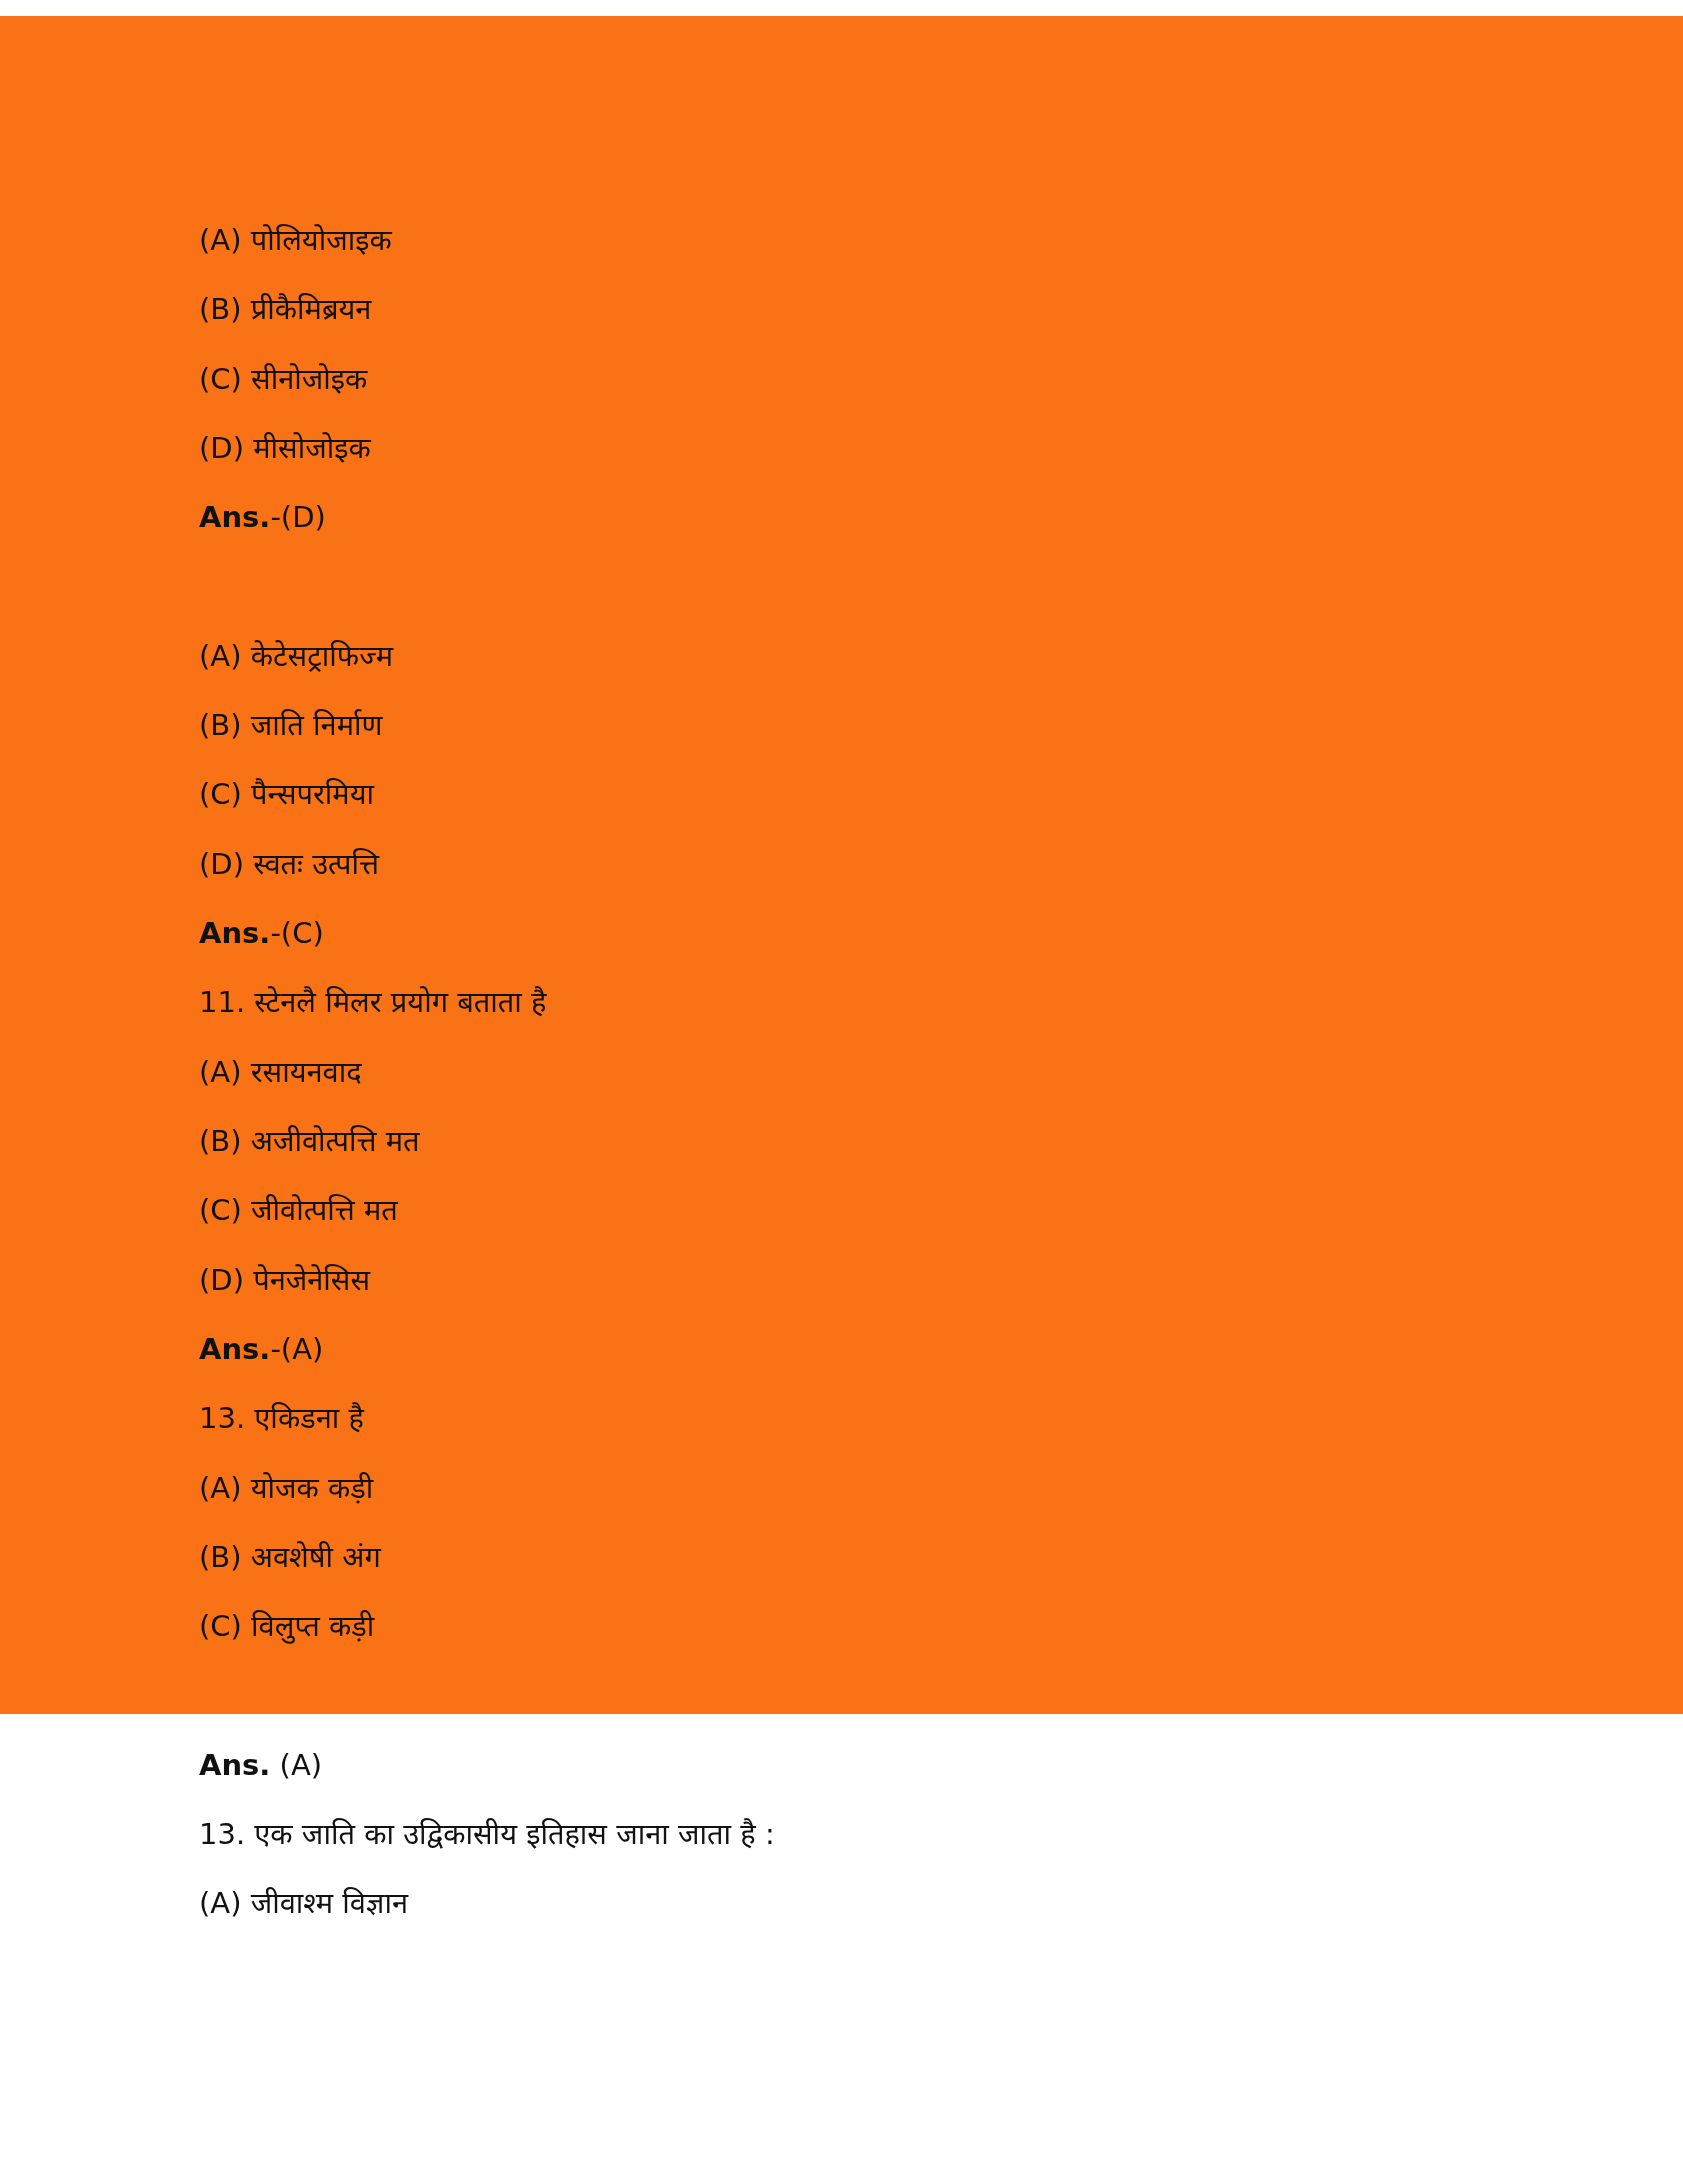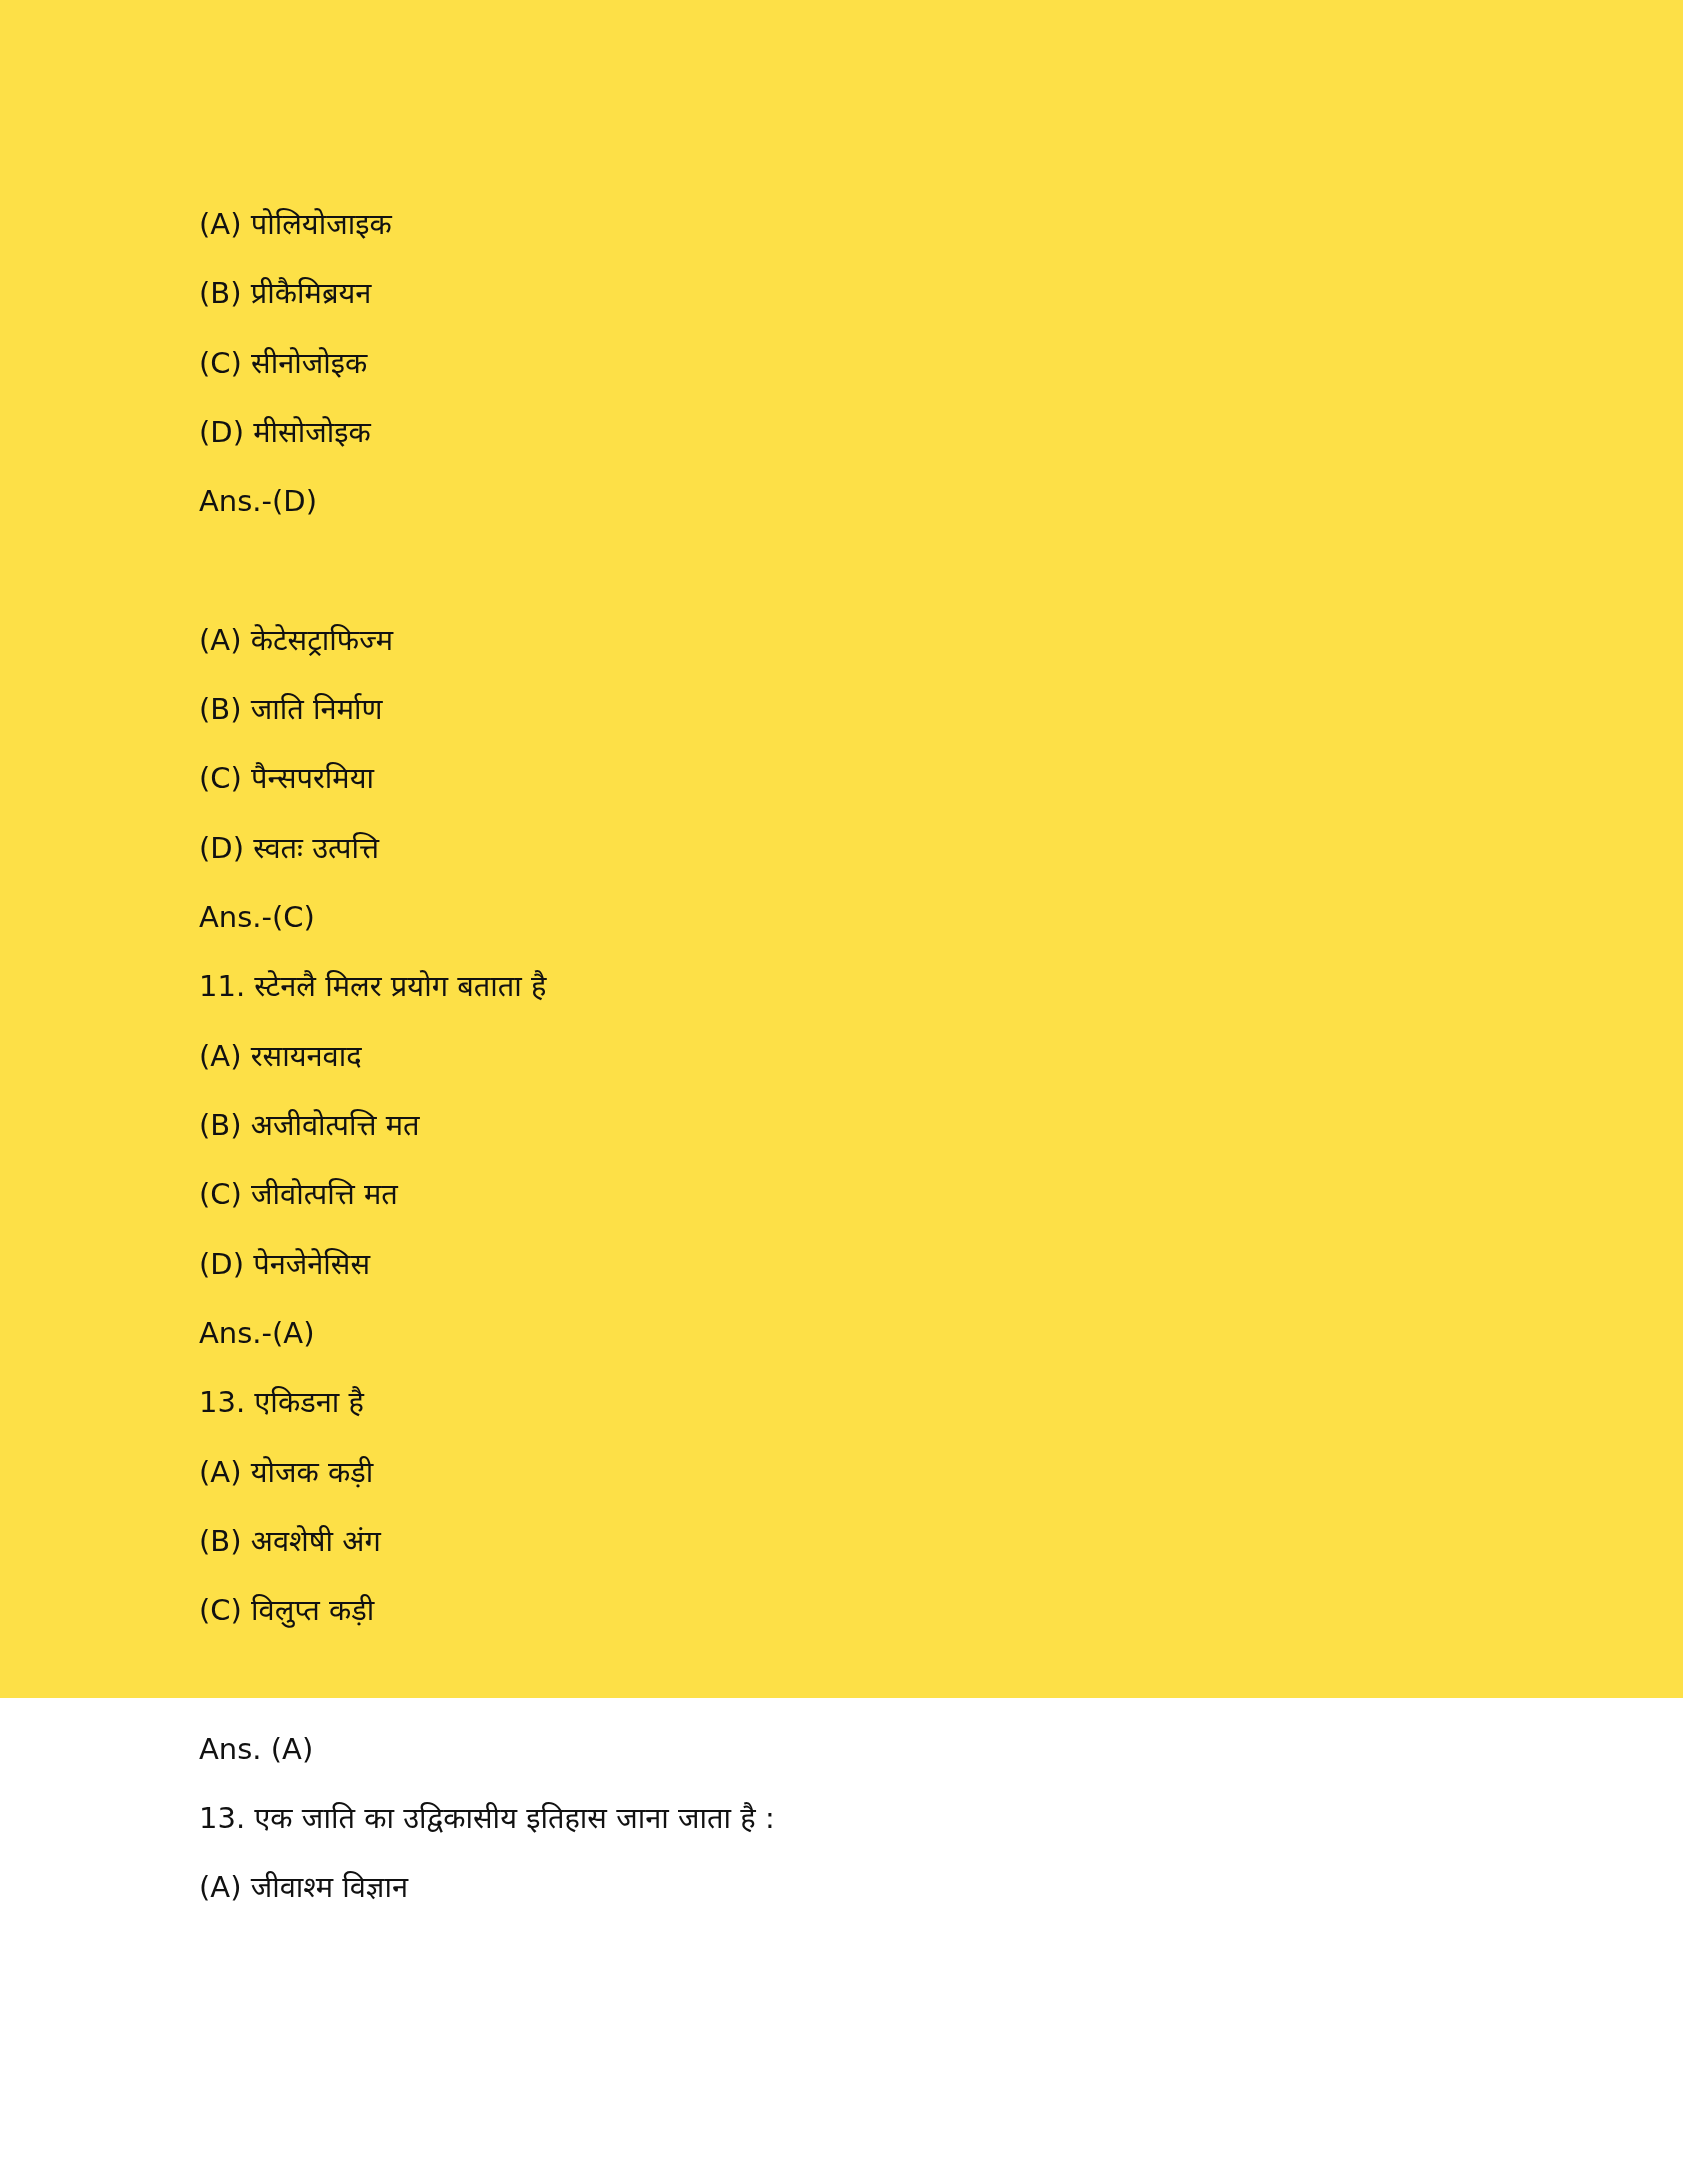--- a/index.html
+++ b/index.html
@@ -1,28 +1,28 @@
 <!DOCTYPE html>
 <html><head>
 <meta charset="utf-8">
 <style>
   html, body { margin: 0; padding: 0; background: #ffffff; }
   body { width: 1683px; height: 2178px; position: relative; overflow: hidden; }
-  .page { position: absolute; left: 0; top: 0; width: 1683px; height: 1698px; background: #fde047; }
+  .page { position: absolute; left: 0; top: 16px; width: 1683px; height: 1698px; background: #f97316; }
   .line {
     position: absolute;
     left: 199px;
     height: 69px;
     line-height: 69px;
     font-family: "DejaVu Sans", "Liberation Sans", sans-serif;
     font-size: 29px;
     color: #111111;
     white-space: pre;
   }
-  .ans-label { font-weight: normal; margin-top: 8px; }
+  .ans-label { font-weight: bold; margin-top: 8px; }
 </style>
 </head>
 <body>
 
 <div class="page">
 
   <div class="line" style="top:190px">(A) पोलियोजाइक</div>
   <div class="line" style="top:259px">(B) प्रीकैमिब्रयन</div>
   <div class="line" style="top:329px">(C) सीनोजोइक</div>
   <div class="line" style="top:398px">(D) मीसोजोइक</div>

